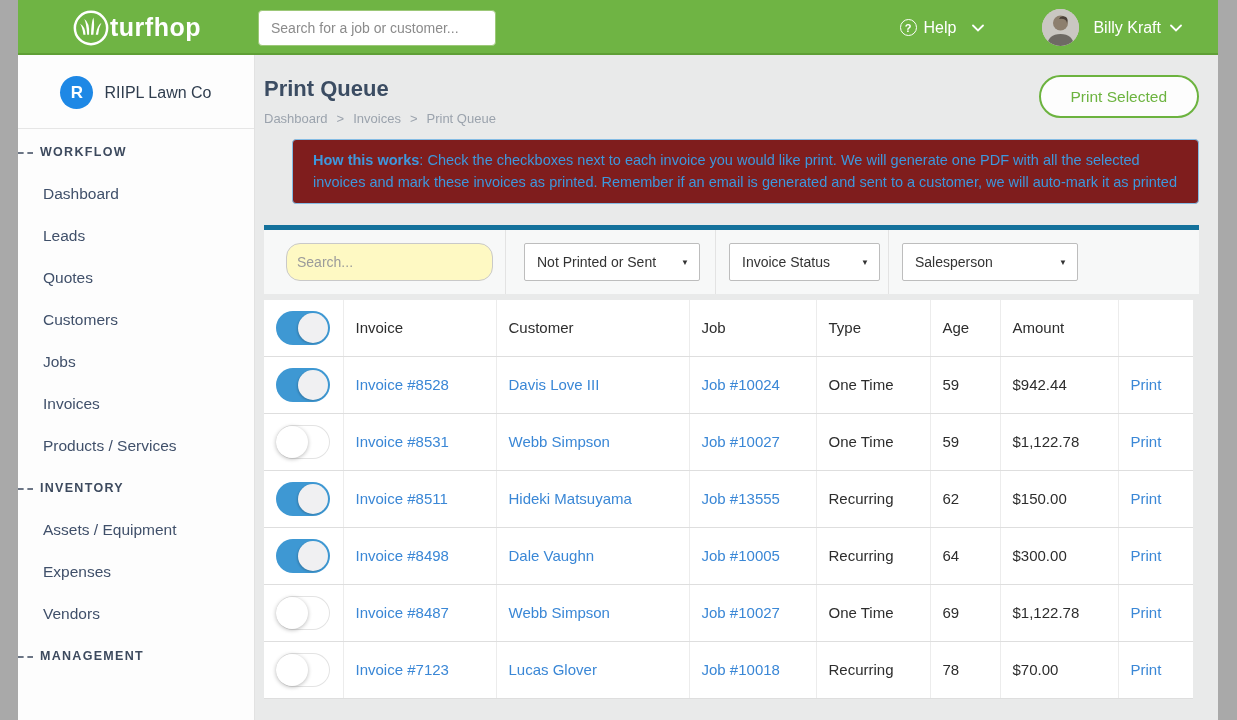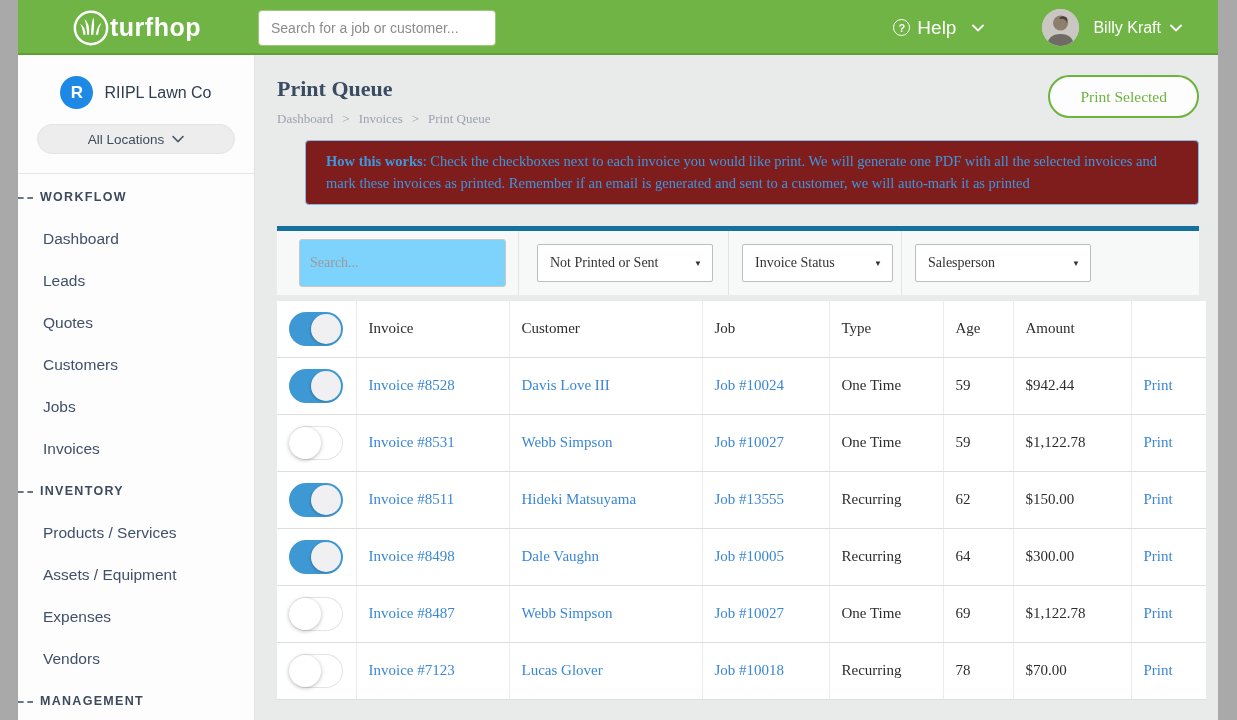--- a/index.html
+++ b/index.html
@@ -10,63 +10,63 @@
   
   .topbar { height:55px; flex-shrink:0; background:#6fb444; box-shadow: inset 0 -2px 0 #5f9f36; display:flex; align-items:center; }
   .brand { width:237px; display:flex; align-items:center; justify-content:center; }
   .brand-name { color:#fff; font-size:25px; font-weight:700; letter-spacing:.5px; }
   .topbar-search { margin-left:3px; }
   .topbar-search input { width:238px; height:36px; border:1px solid #9cc878; border-radius:4px; padding:12px 12px; font-size:14px; color:#444; outline:none; font-family:inherit; }
   .topbar-search input::placeholder { color:#8b8b8b; }
   .topbar-right { margin-left:auto; display:flex; align-items:center; padding-right:36px; }
   .help-group { display:flex; align-items:center; gap:7px; color:#fff; cursor:pointer; }
   .qmark { width:17px; height:17px; border:1.5px solid #fff; border-radius:50%; display:flex; align-items:center; justify-content:center; font-size:11px; color:#fff; font-weight:700; }
-  .help-label { font-size:19px; color:#fff; }
+  .help-label { font-size:16px; color:#fff; }
   .chev { margin-left:9px; display:inline-flex; }
   .avatar { width:37px; height:37px; border-radius:50%; overflow:hidden; background:#cfcdc8; margin-left:58px; flex-shrink:0; cursor:pointer; }
   .user-name { color:#fff; font-size:16px; margin-left:14px; cursor:pointer; }
 
   
   .body-row { flex:1; display:flex; min-height:0; }
 
   
   .sidebar { width:237px; flex-shrink:0; background:#fdfdfd; border-right:1px solid #e2e2e2; }
   .company { padding-top:21px; display:flex; align-items:center; justify-content:center; gap:11px; }
   .r-logo { width:33px; height:33px; border-radius:50%; background:#1e88e5; color:#fff; font-size:17px; font-weight:700; display:flex; align-items:center; justify-content:center; }
   .company-name { font-size:16px; color:#2f3d4e; }
   .loc-pill { margin:15px auto 0; width:198px; height:30px; background:#ededee; border:1px solid #e4e4e5; border-radius:15px; display:flex; align-items:center; justify-content:center; gap:8px; font-size:13.5px; color:#3f4c5e; cursor:pointer; }
   .nav { margin-top:19px; border-top:1px solid #e6e6e6; padding-top:2px; }
   .nav-row { height:42px; display:flex; align-items:center; }
   .nav-header { position:relative; padding-left:22px; font-size:12.5px; font-weight:700; letter-spacing:1.3px; color:#3d4a5e; }
   .nav-header .dash { position:absolute; left:0; top:50%; width:15px; border-top:2px dashed #6b7585; }
   .nav-item { padding-left:25px; font-size:15.5px; color:#40506a; cursor:pointer; width:100%; }
 
   
-  .main { flex:1; padding:16px 19px 0 22px; overflow:hidden;font-family:Liberation Serif, serif; }
+  .main { flex:1; padding:16px 19px 0 9px; overflow:hidden; }
   .page-head { display:flex; justify-content:space-between; align-items:flex-start; }
   .page-title { font-size:22px; font-weight:700; color:#3b4c62; margin-top:5px; }
   .breadcrumb { margin-top:9px; font-size:13px; color:#9ba3ad; display:flex; align-items:center; }
   .crumb { color:#9ba3ad; cursor:pointer; }
   .crumb-sep { margin:0 9px; color:#9ba3ad; }
   .btn-print-selected { height:43px; border-radius:22px; border:2px solid #6cb33f; background:#fdfdfd; color:#6cb33f; font-size:15.5px; padding:0 30px; cursor:pointer; font-family:inherit; margin-top:4px; }
 
   .info-box { margin-top:13px; background:#7f1d1d; border:1px solid #85bce4; border-radius:4px; padding:10px 20px; color:#3e97dc; font-size:14.5px; line-height:21.5px;margin-left:28px; }
   .info-box b { font-weight:700; }
 
   .filter-wrap { margin-top:21px; }
   .teal-bar { height:5px; background:#14719b; }
   .filter-row { background:#f7f8f8; height:64px; display:flex; align-items:stretch; }
   .fcell { display:flex; align-items:center; border-right:1px solid #e3e3e3; }
   .fcell:last-child { border-right:none; }
   .fcell-search { width:242px; padding-left:22px; }
   .fcell-s1 { width:210px; padding-left:18px; }
   .fcell-s2 { width:173px; padding-left:13px; }
   .fcell-s3 { width:201px; padding-left:13px; }
   .fcell-btn { flex:1; padding-left:14px; }
-  .filter-search { width:207px; height:48px; border:1px solid #c9c9c9; border-radius:3px; padding:0 10px; font-size:14px; color:#444; outline:none; font-family:inherit; background:#7dd3fc; }
+  .filter-search { width:207px; height:38px; border:1px solid #c9c9c9; border-radius:14px; padding:0 10px; font-size:14px; color:#444; outline:none; font-family:inherit; background:#fef9c3; }
   .filter-search::placeholder { color:#9b9b9b; }
   .fselect { height:38px; background:#fff; border:1px solid #bdbdbd; border-radius:2px; display:flex; align-items:center; justify-content:space-between; padding:0 10px 0 12px; font-size:14px; color:#333; cursor:pointer; }
   .fselect .arrow { font-size:8px; color:#333; margin-left:12px; }
   .fs1 { width:176px; } .fs2 { width:151px; } .fs3 { width:176px; }
   .btn-filter { width:74px; height:38px; background:#fff; border:1px solid #c4c4c4; border-radius:3px; font-size:15px; color:#333; cursor:pointer; font-family:inherit; }
 
   
   table.grid { width:929px; margin-top:6px; border-collapse:collapse; table-layout:fixed; background:#fff; }
   table.grid th, table.grid td { border-right:1px solid #ececec; border-bottom:1px solid #dedede; text-align:left; padding-left:12px; font-size:15px; color:#2d2d2d; font-weight:400; vertical-align:middle; }
   table.grid th:last-child, table.grid td:last-child { border-right:none; }
@@ -126,28 +126,20 @@
     </div>
   </div>
 
   <div class="body-row">
 
     <div class="sidebar">
       <div class="company">
         <span class="r-logo">R</span>
         <span class="company-name">RIIPL Lawn Co</span>
       </div>
-      <div class="loc-pill">
-        <span>All Locations</span>
-        <span style="display:inline-flex;">
-          <svg width="12" height="8" viewBox="0 0 12 8">
-              <polyline points="1,1.5 6,6.5 11,1.5" fill="none" stroke="#4a5668" stroke-width="1.6" stroke-linecap="round"></polyline>
-            </svg>
-        </span>
-      </div>
       <div class="nav">
         <div class="nav-row nav-header">
             <span class="dash"></span>
             <span>WORKFLOW</span>
           </div>
         <div class="nav-row">
             <div class="nav-item">Dashboard</div>
           </div>
         <div class="nav-row">
             <div class="nav-item">Leads</div>
@@ -157,26 +149,26 @@
           </div>
         <div class="nav-row">
             <div class="nav-item">Customers</div>
           </div>
         <div class="nav-row">
             <div class="nav-item">Jobs</div>
           </div>
         <div class="nav-row">
             <div class="nav-item">Invoices</div>
           </div>
+        <div class="nav-row">
+            <div class="nav-item">Products / Services</div>
+          </div>
         <div class="nav-row nav-header">
             <span class="dash"></span>
             <span>INVENTORY</span>
-          </div>
-        <div class="nav-row">
-            <div class="nav-item">Products / Services</div>
           </div>
         <div class="nav-row">
             <div class="nav-item">Assets / Equipment</div>
           </div>
         <div class="nav-row">
             <div class="nav-item">Expenses</div>
           </div>
         <div class="nav-row">
             <div class="nav-item">Vendors</div>
           </div>

